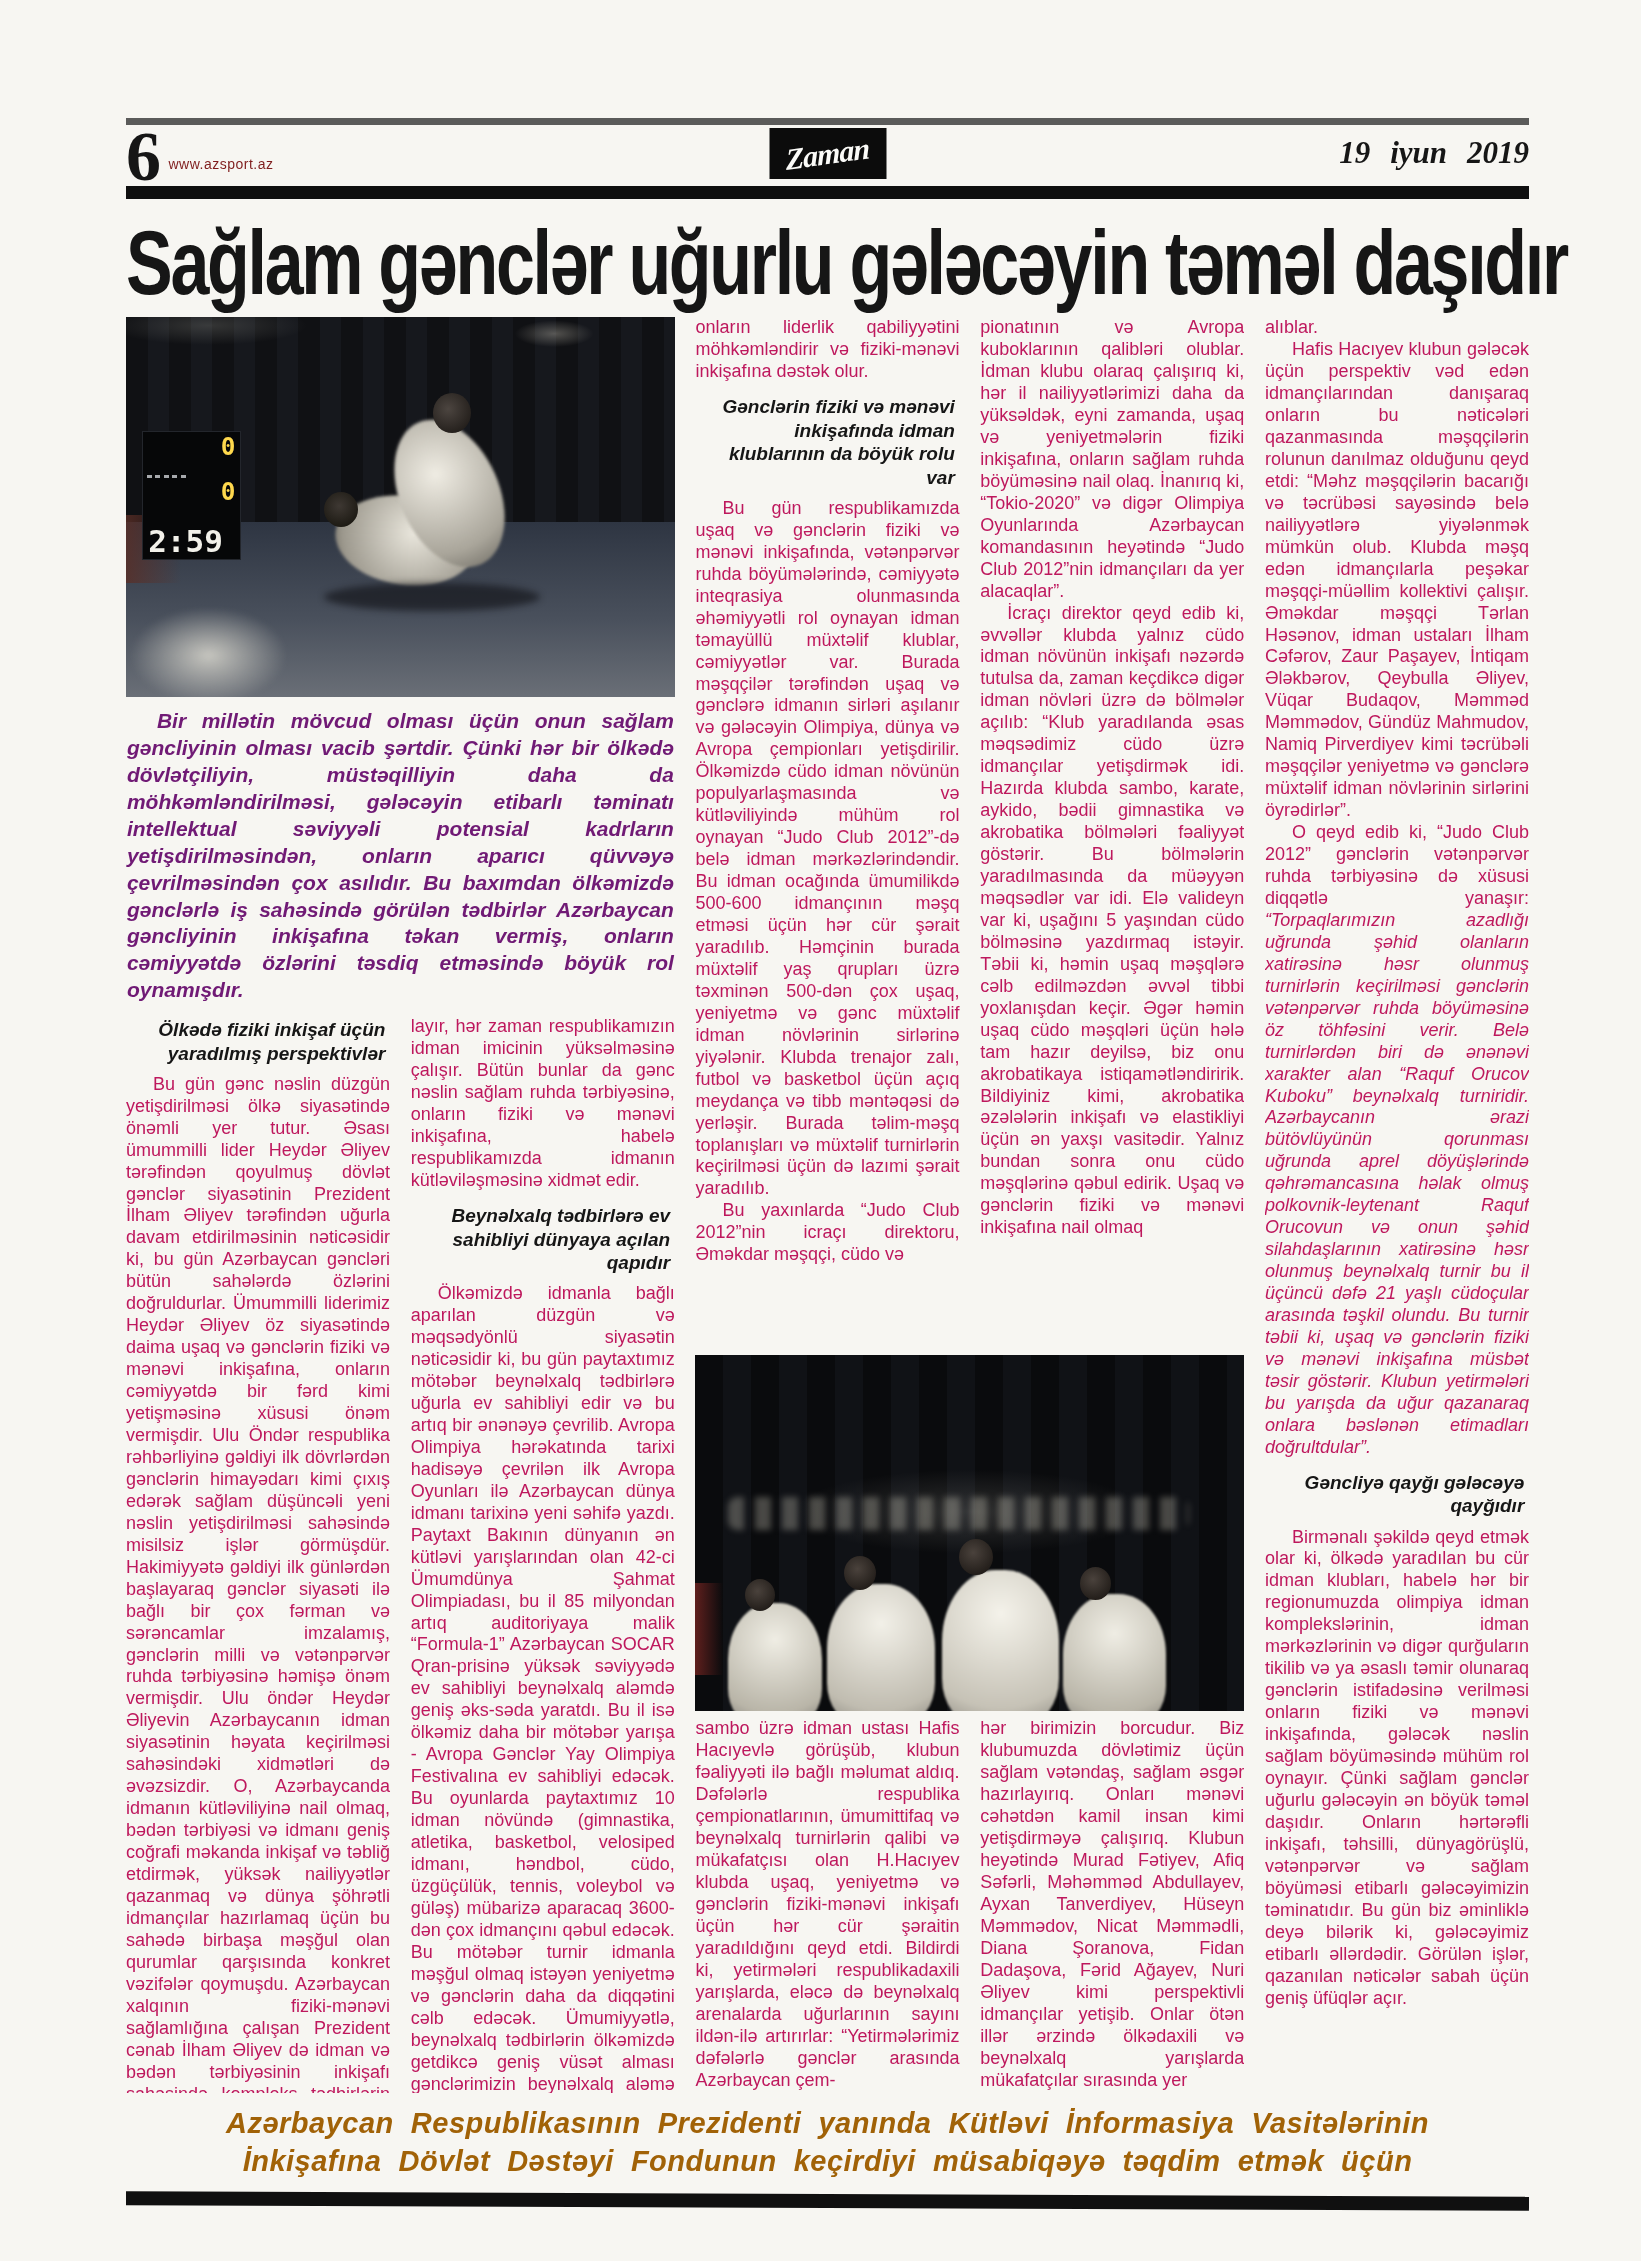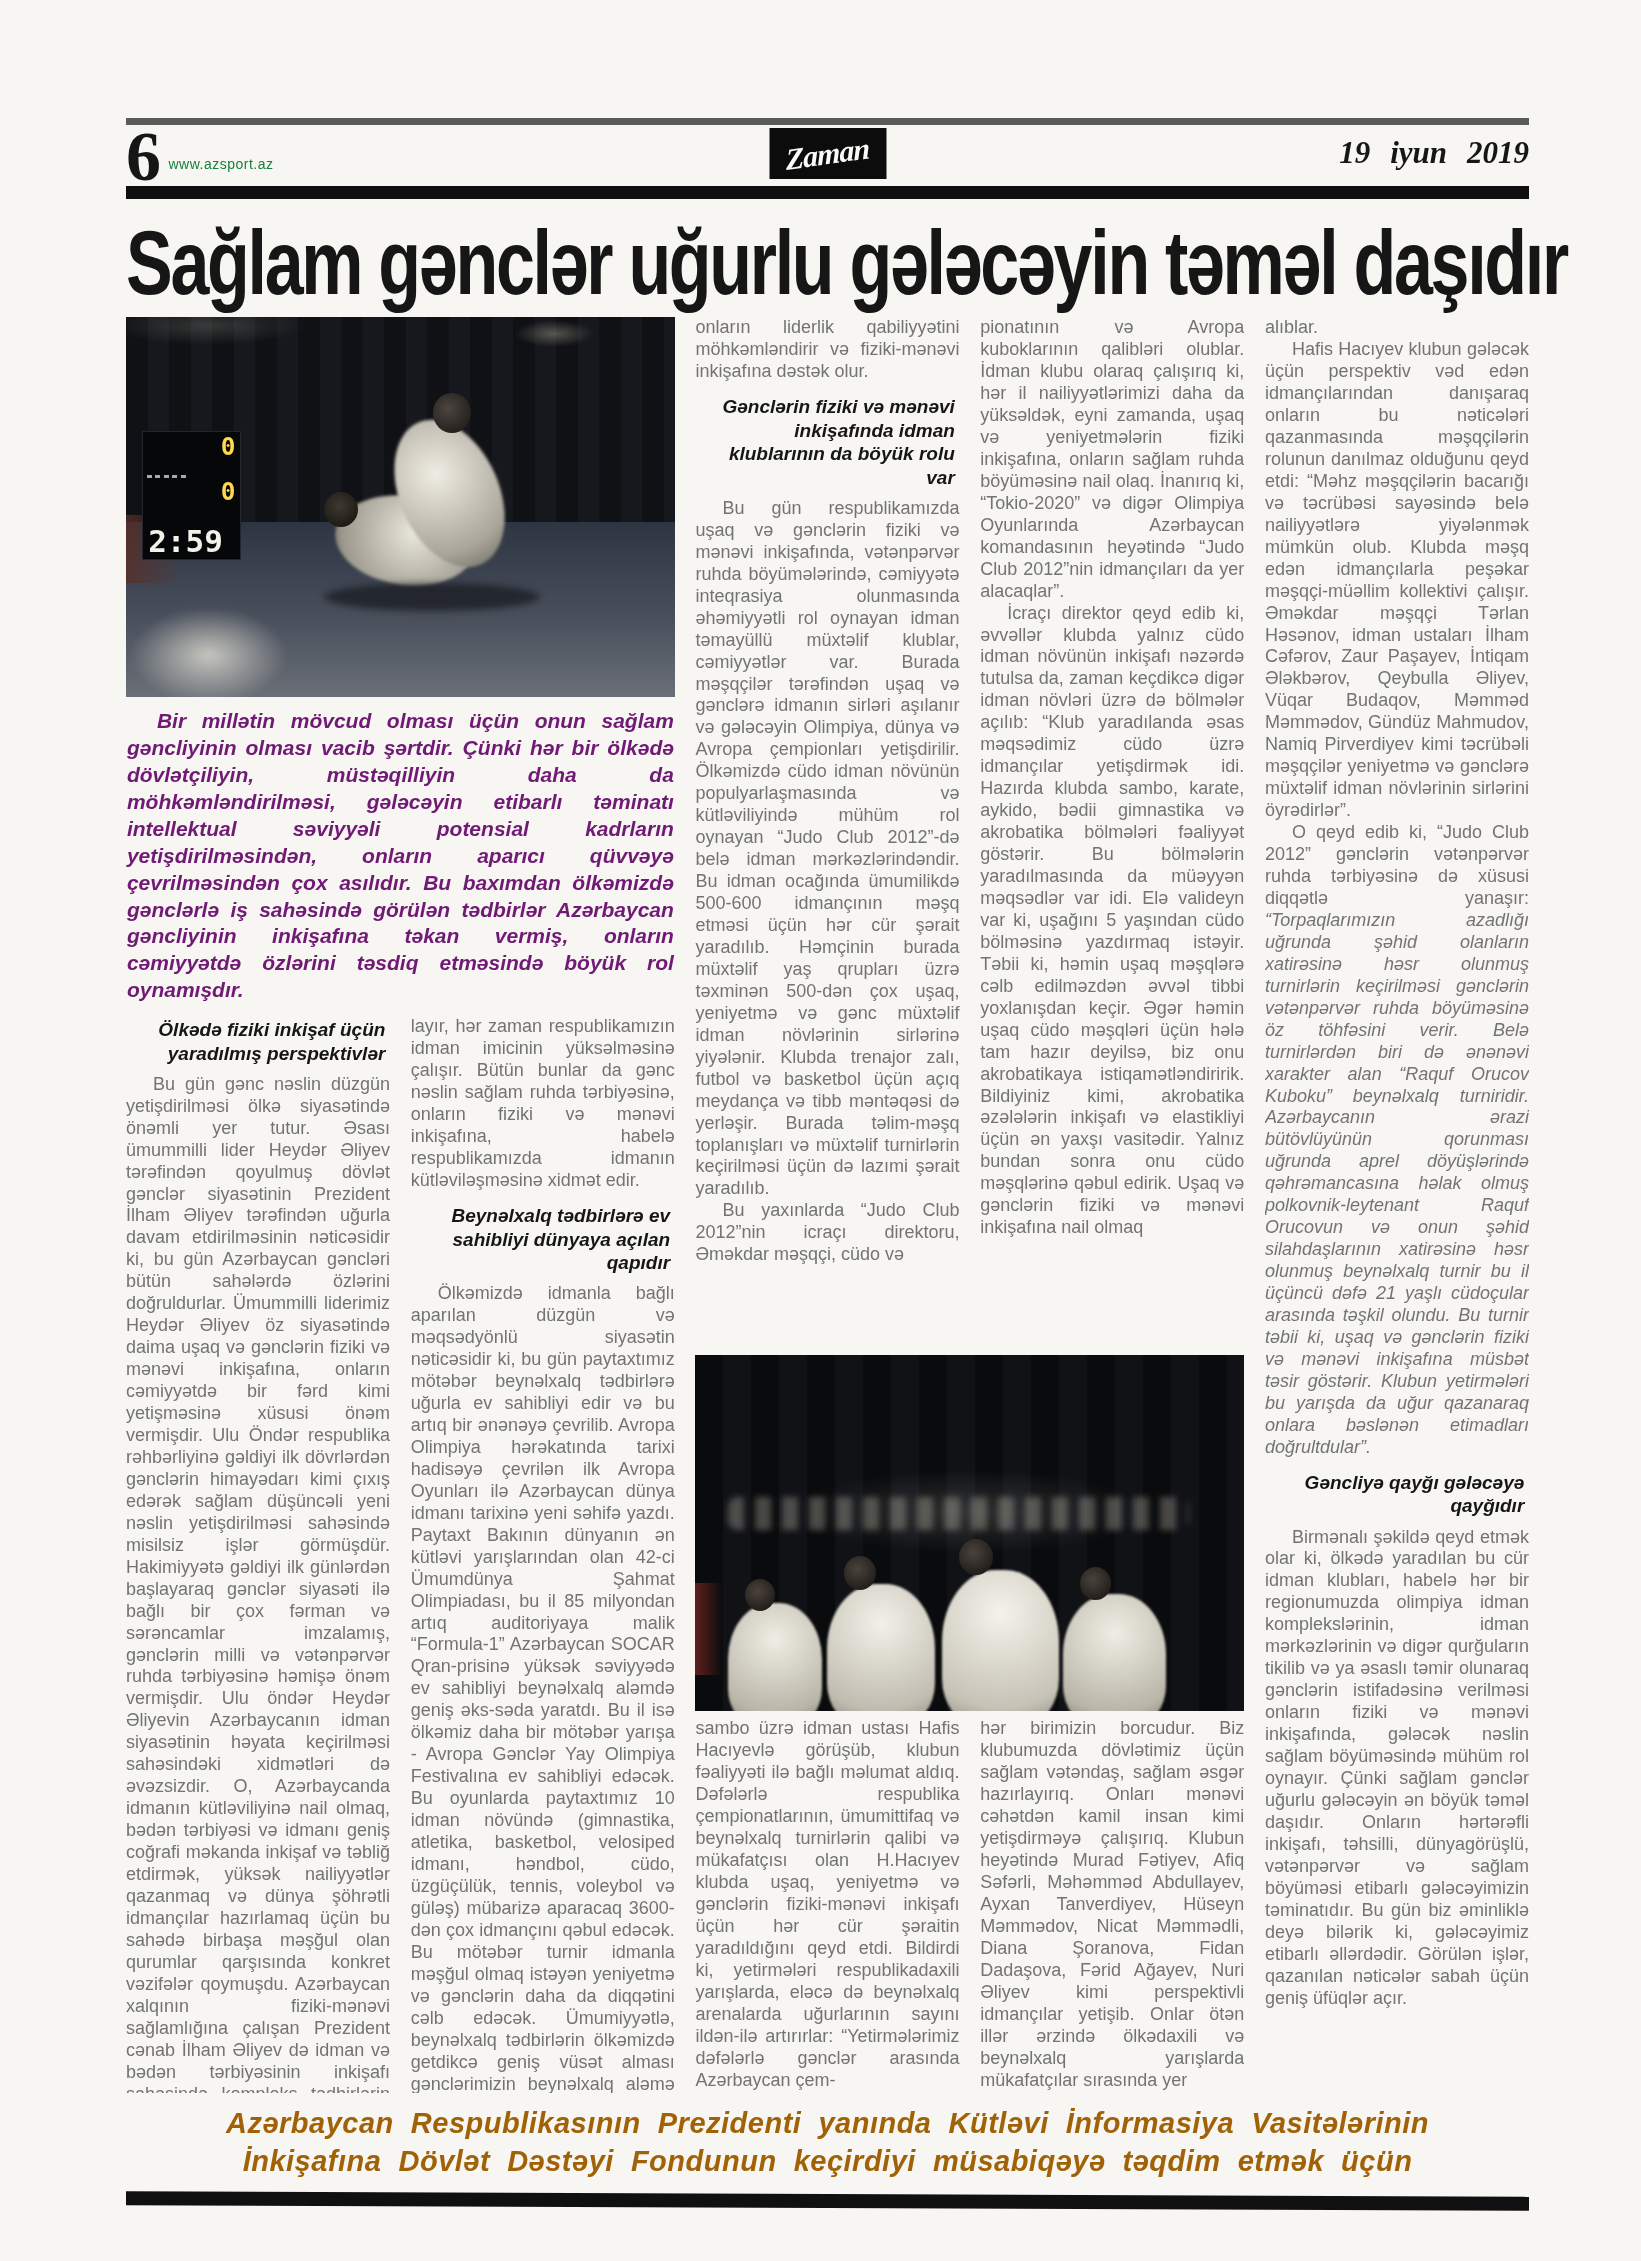--- a/index.html
+++ b/index.html
@@ -19,21 +19,21 @@
     overflow:hidden;
   }
   .top-rule { height:6.6px; background:#3f3f3f; opacity:.85; }
 
   
   .header { position:relative; display:flex; align-items:flex-start; height:57px; margin-top:2.8px; }
   .pageno {
     font-family:"Liberation Serif", serif;
     font-weight:bold; font-size:70px; line-height:.85; letter-spacing:-1.9px;
   }
-  .site { font-size:14px; color:#15803d; margin:29px 0 0 9.4px; letter-spacing:0.5px; }
+  .site { font-size:14px; color:#7f1d1d; margin:29px 0 0 9.4px; letter-spacing:0.5px; }
   .logo {
     position:absolute; left:50%; top:0.9px; transform:translateX(-50%);
     width:117px; height:51px; background:#0c0c0c;
     display:flex; align-items:center; justify-content:center; overflow:hidden;
   }
   .logo span {
     color:#fbfbf8; font-family:"Liberation Serif", serif;
     font-style:italic; font-weight:bold; font-size:30px;
     transform:rotate(-8deg) skewX(-6deg); letter-spacing:-0.9px;
   }
@@ -58,21 +58,21 @@
   }
   .regionA { grid-column:1/3; display:flex; flex-direction:column; }
   .regionB { grid-column:3/5; display:flex; flex-direction:column; }
   .regionC { grid-column:5/6; display:flex; flex-direction:column; }
 
   .twocol { display:flex; gap:20.7px; overflow:hidden; }
   .twocol > div { flex:1 1 0; min-width:0; }
 
   .body p {
     font-size:18px; line-height:1.22; text-align:justify;
-    color:#737373; overflow-wrap:break-word;
+    color:#be185d; overflow-wrap:break-word;
   }
   .indent { text-indent:27px; }
   .subhead {
     font-weight:bold; font-style:italic; text-align:right;
     font-size:19px; line-height:1.24; margin:12.2px 4.7px 8.5px;
   }
   .quote-italic { font-style:italic; }
 
   .lead {
     font-weight:bold; font-style:italic; font-size:21px; line-height:1.28;

